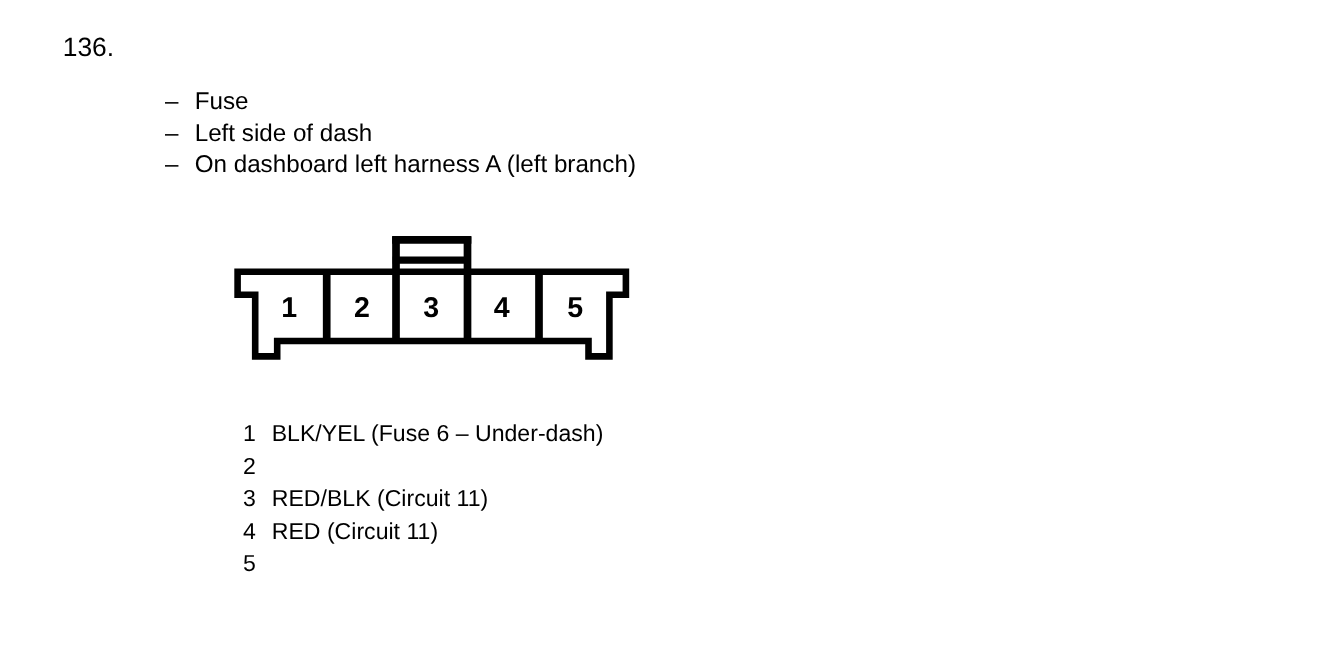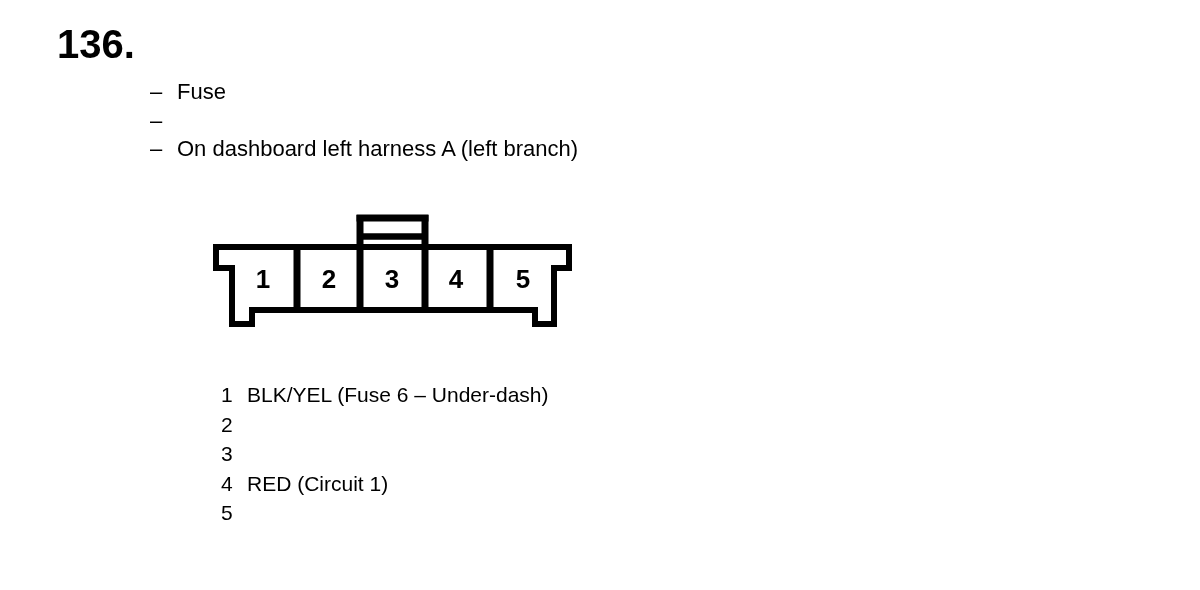--- a/index.html
+++ b/index.html
@@ -16,22 +16,22 @@
     font-family: "Liberation Sans", sans-serif;
     overflow: hidden;
   }
 
   
   .title-row {
     position: absolute;
     left: 57px;
     top: 26px;
     display: flex;
-    font-weight: bold;
-    font-size: 40px;
+    font-weight: normal;
+    font-size: 24px;
     line-height: 36px;
     white-space: nowrap;
     justify-content: space-between;
   }
   .fig-number {
     width: 95px;
     flex: 0 0 auto;
   }
 
   
@@ -94,20 +94,21 @@
     <span class="fig-number">136.</span>
   </div>
 
   <div class="notes">
     <div class="note-line">
       <span class="note-bullet">–</span>
       <span>Fuse</span>
     </div>
     <div class="note-line">
       <span class="note-bullet">–</span>
+      <span>Left side of dash</span>
     </div>
     <div class="note-line">
       <span class="note-bullet">–</span>
       <span>On dashboard left harness A (left branch)</span>
     </div>
   </div>
 
   <div class="connector-wrap">
     <svg width="380" height="135" viewBox="205 205 380 135" xmlns="http://www.w3.org/2000/svg">
 
@@ -140,23 +141,24 @@
   <div class="pin-list">
     <div class="pin-row">
       <span class="pin-num">1</span>
       <span>BLK/YEL (Fuse 6 – Under-dash)</span>
     </div>
     <div class="pin-row">
       <span class="pin-num">2</span>
     </div>
     <div class="pin-row">
       <span class="pin-num">3</span>
+      <span>RED/BLK (Circuit 11)</span>
     </div>
     <div class="pin-row">
       <span class="pin-num">4</span>
-      <span>RED (Circuit 1)</span>
+      <span>RED (Circuit 11)</span>
     </div>
     <div class="pin-row">
       <span class="pin-num">5</span>
     </div>
   </div>
 
 </div>
 
 </body></html>

